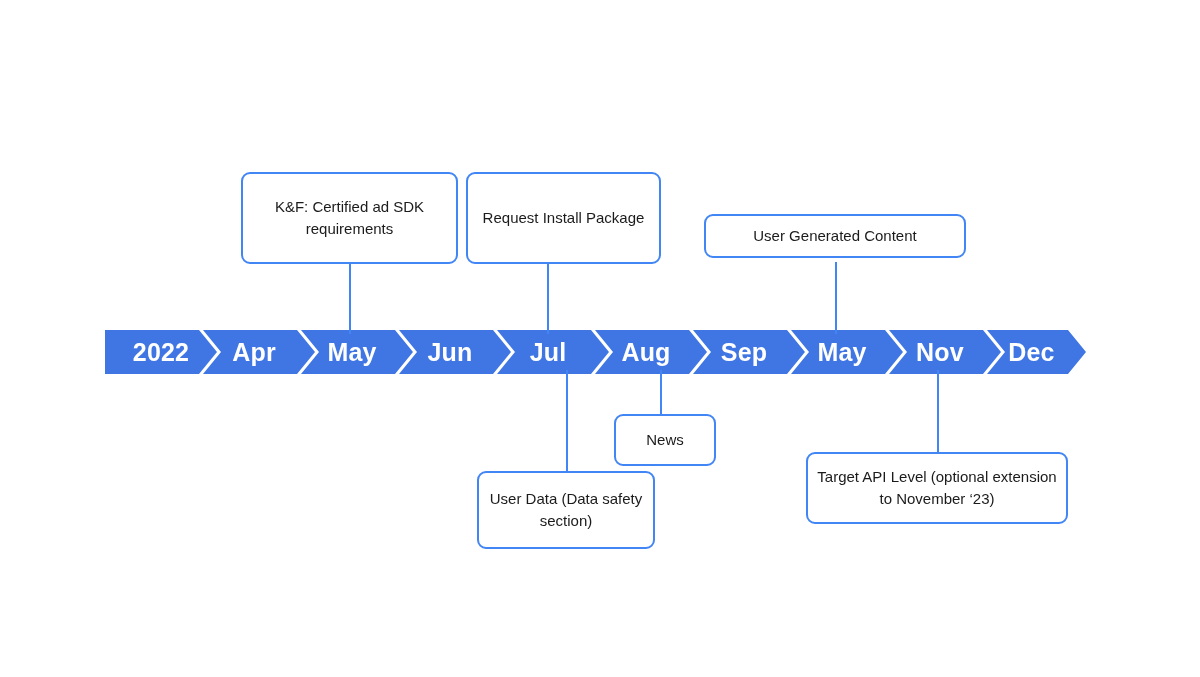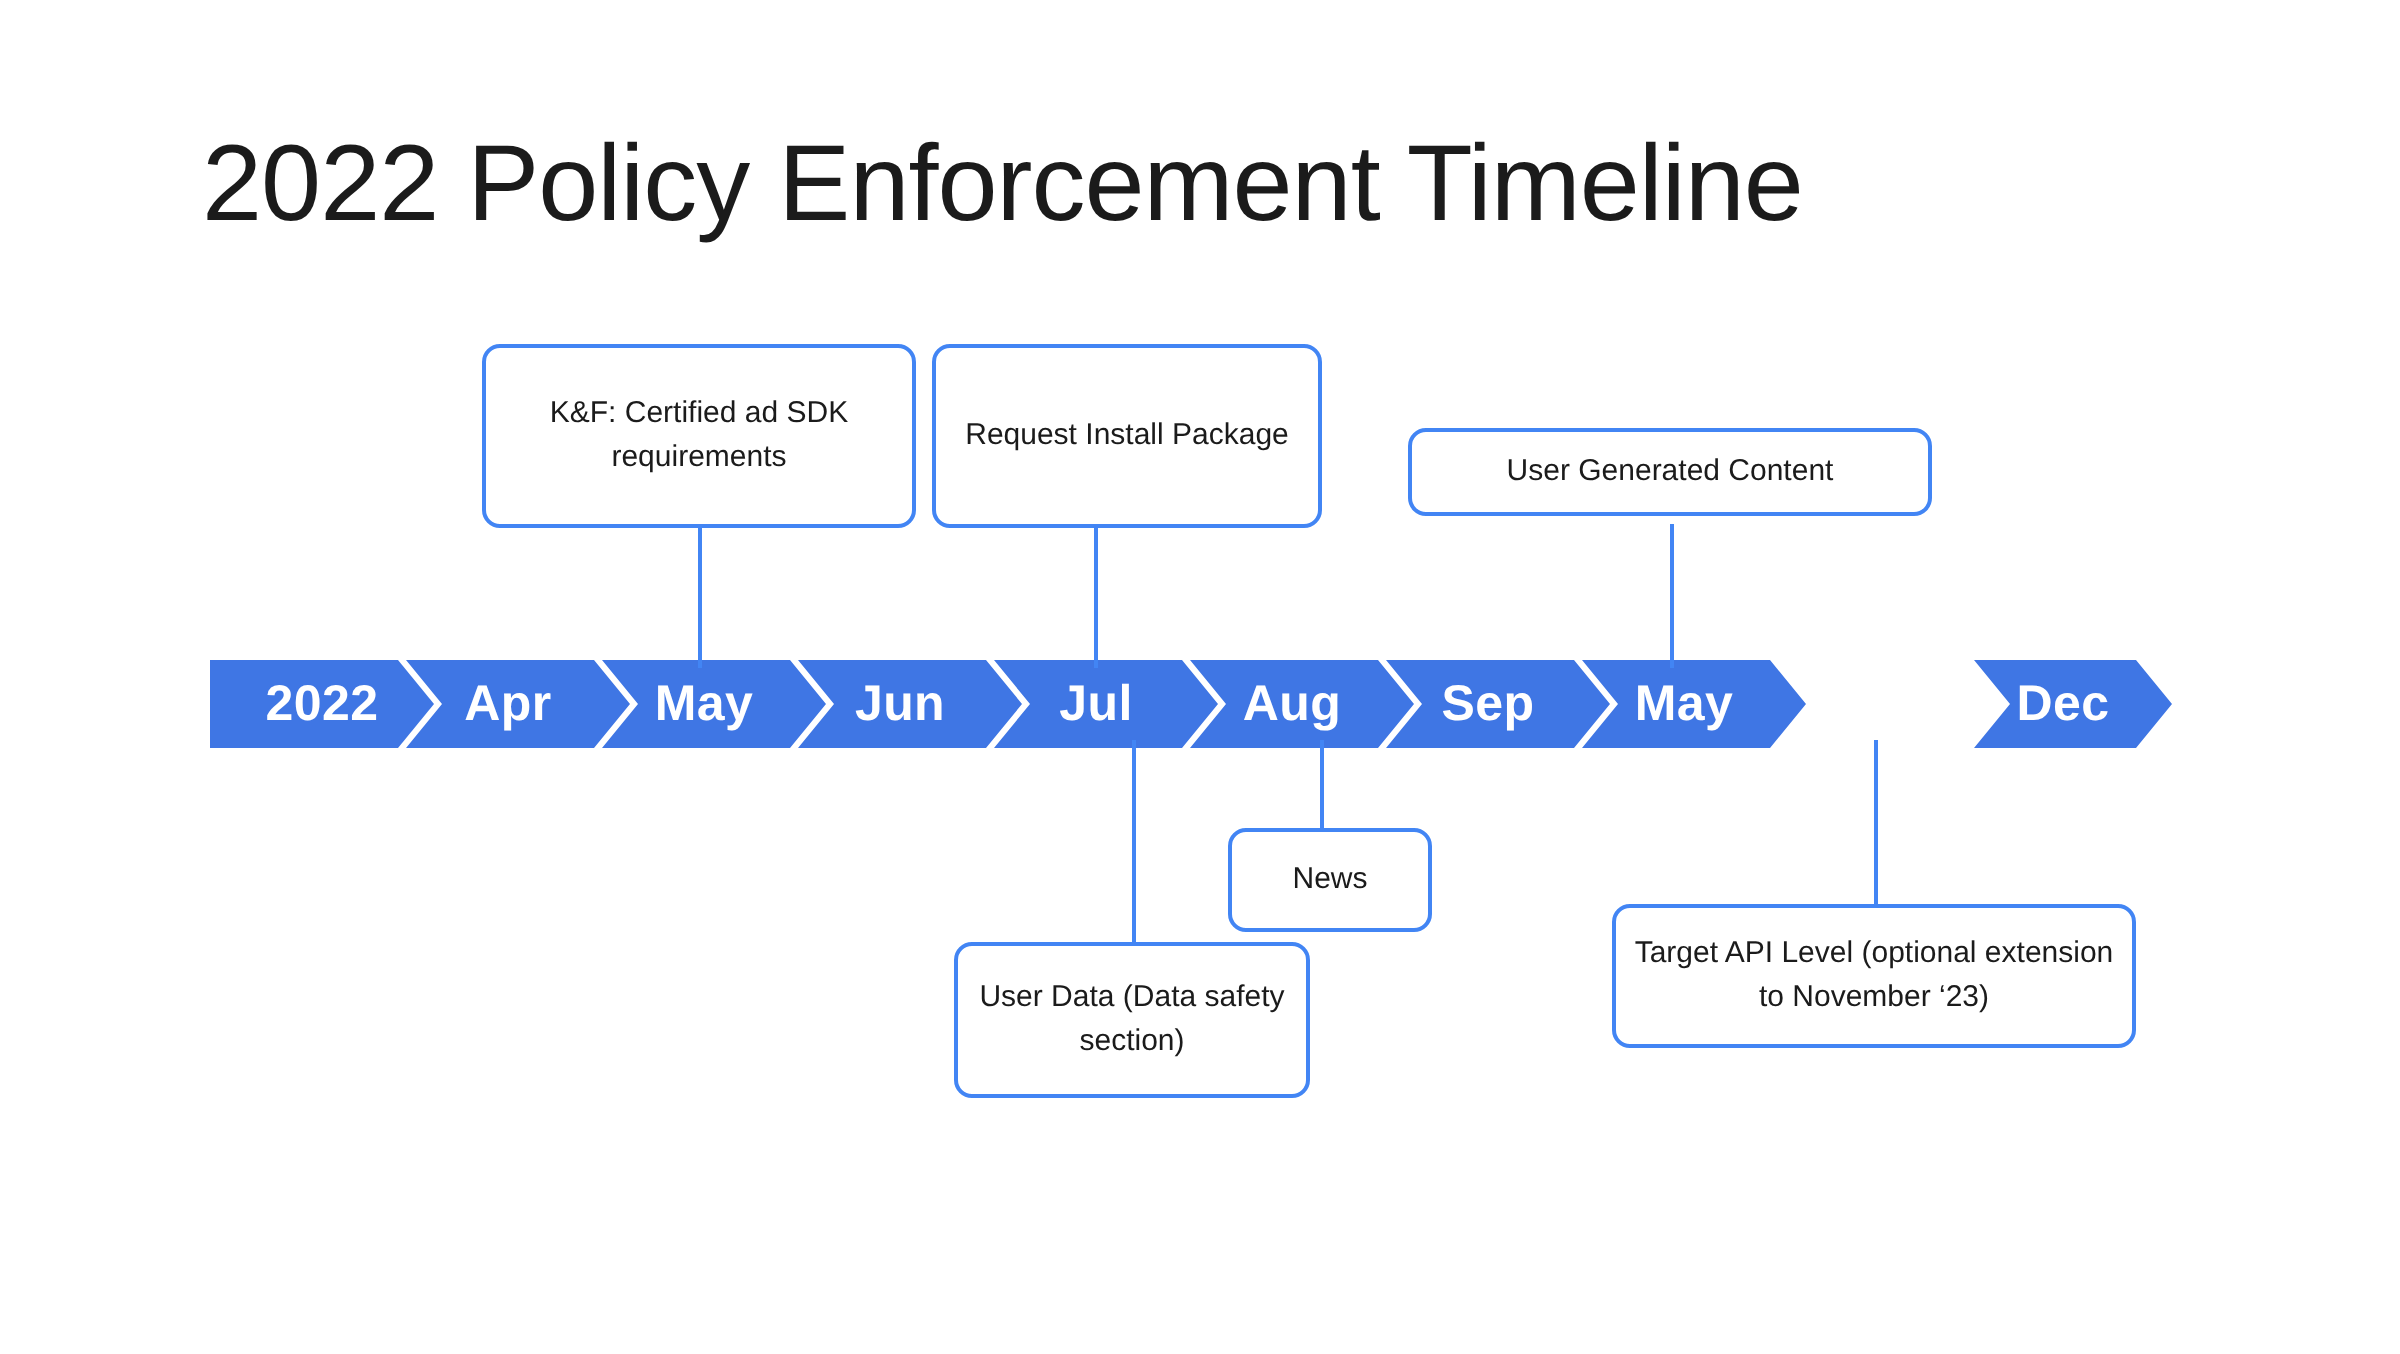--- a/index.html
+++ b/index.html
@@ -96,21 +96,20 @@
     width: 2px;
     background: var(--stroke, #4285f4);
     z-index: 1;
   }
 </style>
 </head>
 <body style="background: rgb(255, 255, 255);">
 
 <div id="stage">
 
-  <div id="page-title">2022 Policy Enforcement Timeline</div>
 
   <div id="connectors-layer">
       <div class="connector" style="left: 349px; top: 264px; height: 70px;"></div>
       <div class="connector" style="left: 547px; top: 264px; height: 70px;"></div>
       <div class="connector" style="left: 835px; top: 262px; height: 72px;"></div>
       <div class="connector" style="left: 566px; top: 370px; height: 101px;"></div>
       <div class="connector" style="left: 660px; top: 370px; height: 44px;"></div>
       <div class="connector" style="left: 937px; top: 370px; height: 82px;"></div>
     </div>
 
@@ -132,20 +131,23 @@
       </div>
       <div class="seg mid" style="left: 588px; width: 112px;">
         <span class="seg-label">Sep</span>
       </div>
       <div class="seg mid" style="left: 490px; width: 112px;">
         <span class="seg-label">Aug</span>
       </div>
       <div class="seg mid" style="left: 686px; width: 112px;">
         <span class="seg-label">May</span>
       </div>
+      <div class="seg mid" style="left: 784px; width: 112px;">
+        <span class="seg-label">Nov</span>
+      </div>
       <div class="seg mid" style="left: 882px; width: 99px;">
         <span class="seg-label">Dec</span>
       </div>
     </div>
 
   <div id="callouts-layer">
       <div class="callout" style="left: 241px; top: 172px; width: 217px; height: 92px;">
         <div class="callout-label">K&amp;F: Certified ad SDK requirements</div>
       </div>
       <div class="callout" style="left: 466px; top: 172px; width: 195px; height: 92px;">

